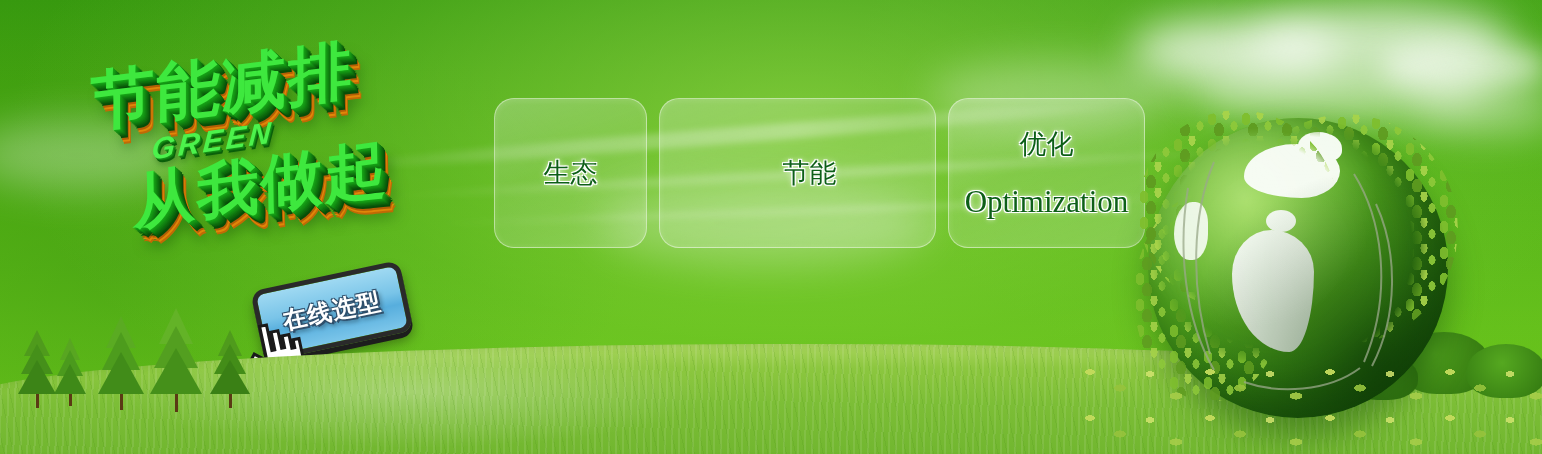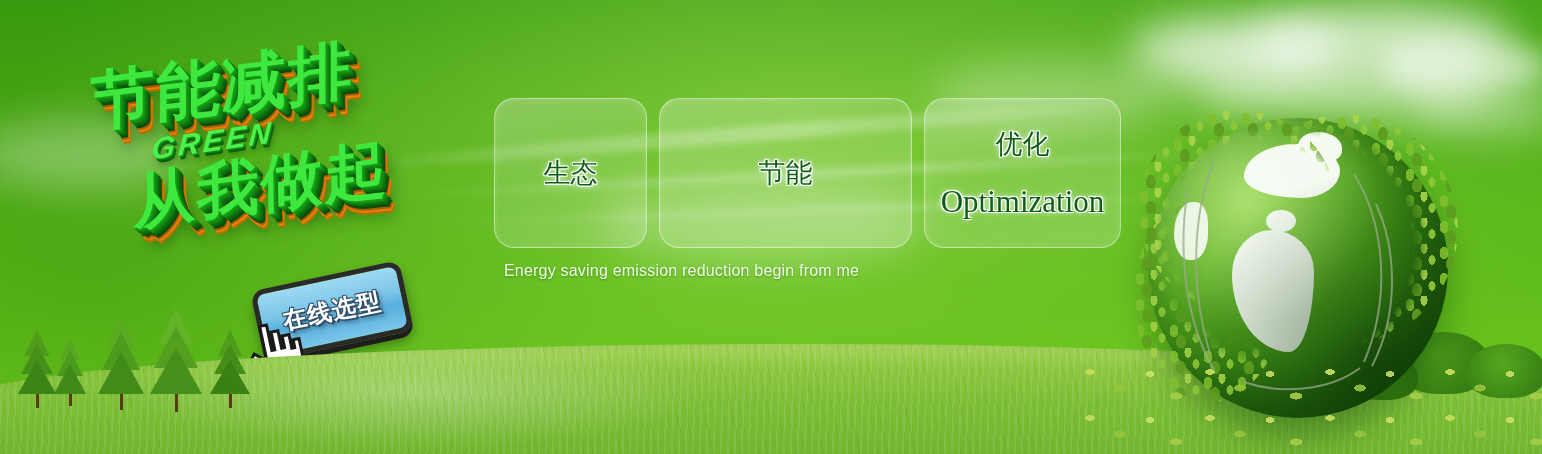--- a/index.html
+++ b/index.html
@@ -91,21 +91,21 @@
   .cards{position:absolute;left:494px;top:98px;display:flex;gap:12px;}
   .card{
     width:151px;height:148px;
     border-radius:20px;
     background:linear-gradient(160deg,rgba(255,255,255,.26) 0%,rgba(255,255,255,.13) 45%,rgba(255,255,255,.20) 100%);
     border:1px solid rgba(255,255,255,.45);
     box-shadow:0 1px 6px rgba(255,255,255,.14) inset;
     display:flex;flex-direction:column;align-items:center;justify-content:center;
     gap:22px;
   }
-  .card.wide{width:251px;}
+  .card.wide{width:251px;padding-left:24px;}
   .card.wide2{width:195px;font-family:Liberation Serif, serif;}
   .card-cn{
     font-size:27px;color:#0d5f17;font-weight:normal;
     text-shadow:0 0 3px #fff,0 0 6px #fff,1px 1px 0 #fff,-1px -1px 0 #fff,1px -1px 0 #fff,-1px 1px 0 #fff;
   }
   .card-en{
     font-size:31px;color:#0d5f17;
     text-shadow:0 0 3px #fff,0 0 6px #fff,1px 1px 0 #fff,-1px -1px 0 #fff,1px -1px 0 #fff,-1px 1px 0 #fff;
   }
 
@@ -194,21 +194,20 @@
     </div>
     <div class="card wide">
       <div class="card-cn">节能</div>
     </div>
     <div class="card wide2">
       <div class="card-cn">优化</div>
       <div class="card-en">Optimization</div>
     </div>
   </div>
 
-  <div class="tagline">Energy saving emission reduction begin from me</div>
 
   <div class="cta-wrap">
     <div class="cta">
       <span class="cta-label">在线选型</span>
     </div>
     <svg class="hand-cursor" viewBox="0 0 64 72">
       <path d="M22 8 h7 v26 h3 V16 h7 v18 h3 V22 h7 v14 h3 V28 h6 v26 c0 8 -5 14 -13 14 H29 c-6 0 -9 -4 -12 -9 L6 40 l5 -6 l11 9 Z" fill="#ffffff" stroke="#1a1a1a" stroke-width="3" stroke-linejoin="miter"></path>
     </svg>
   </div>
 

